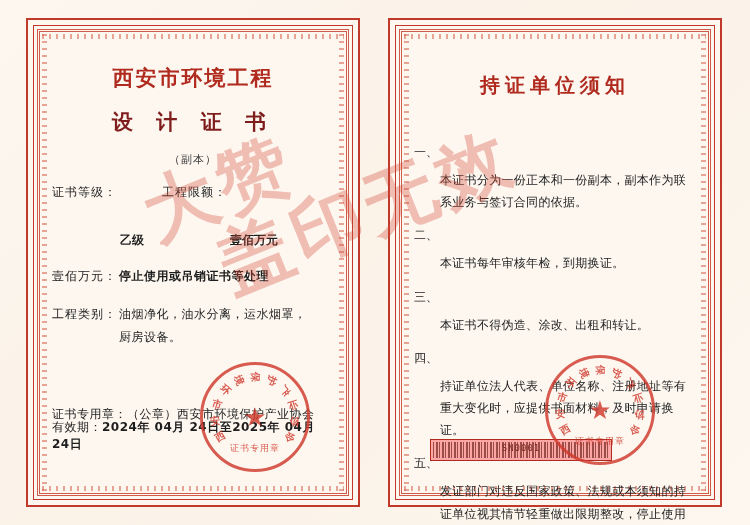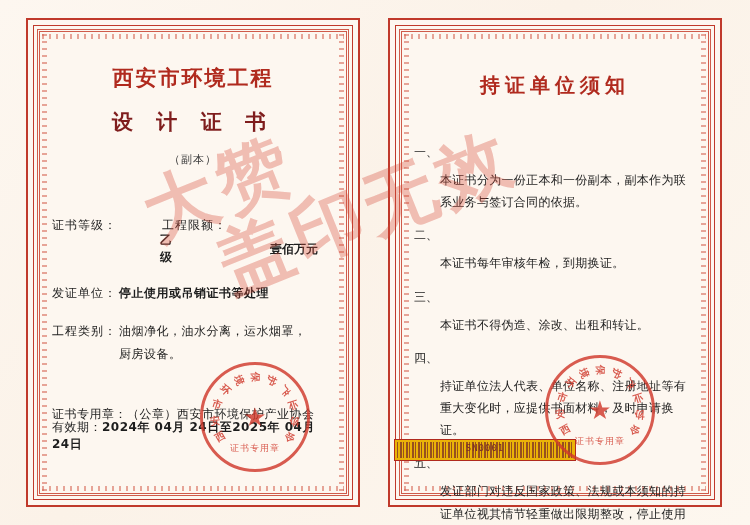--- a/index.html
+++ b/index.html
@@ -130,21 +130,21 @@
     padding-left: 2px;
   }
   .field-value.strong { font-weight: bold; }
 
   .two-col {
     display: flex;
     margin-top: 17px;
     font-size: 12px;
     color: #1d1d1d;
   }
-  .two-col .cell { display: flex; align-items: center; gap: 40px; }
+  .two-col .cell { display: flex; align-items: flex-start; }
   .two-col .cell.c1 { width: 110px; }
   .two-col .cell .v { font-weight: bold; padding-left: 3px; margin-top: 48px; }
 
   .multiline-value {
     font-size: 12px;
     color: #1d1d1d;
     line-height: 1.9;
     letter-spacing: 0.5px;
   }
 
@@ -196,27 +196,27 @@
   .phone-row {
     position: absolute;
     left: 0; right: 0;
     bottom: 72px;
     font-size: 12px;
     color: #1d1d1d;
     letter-spacing: 0.5px;
   }
   .code-box {
     position: absolute;
-    left: 4px;
+    left: 40px;
     bottom: 44px;
     width: 180px;
     height: 20px;
     border: 1px solid #b02a1e;
     overflow: hidden;
-    background: #eab308;
+    background: #fca5a5;
   }
   .code-box .barcode {
     position: absolute;
     left: 2px; top: 2px; right: 2px; bottom: 2px;
     background-image: repeating-linear-gradient(90deg,
       #7a2f26 0px, #7a2f26 1px,
       transparent 1px, transparent 3px,
       #7a2f26 3px, #7a2f26 5px,
       transparent 5px, transparent 6px);
     opacity: .75;
@@ -319,21 +319,21 @@
           <span class="field-label">证书等级：</span>
           <span class="v">乙级</span>
         </div>
         <div class="cell">
           <span class="field-label">工程限额：</span>
           <span class="v">壹佰万元</span>
         </div>
       </div>
 
       <div class="field-row">
-        <span class="field-label">发证单位：</span>
+        <span class="field-label">壹佰万元：</span>
         <span class="field-value strong">停止使用或吊销证书等处理</span>
       </div>
 
       <div class="field-row">
         <span class="field-label">工程类别：</span>
         <span class="field-value">
           <div class="multiline-value">油烟净化，油水分离，运水烟罩，</div>
           <div class="multiline-value">厨房设备。</div>
         </span>
       </div>

